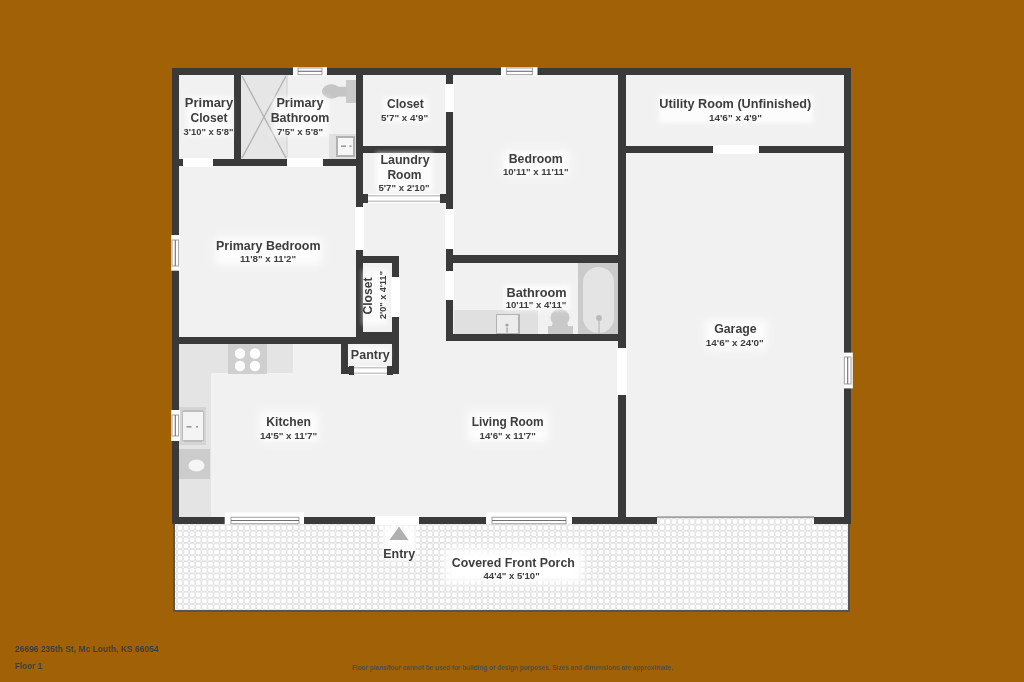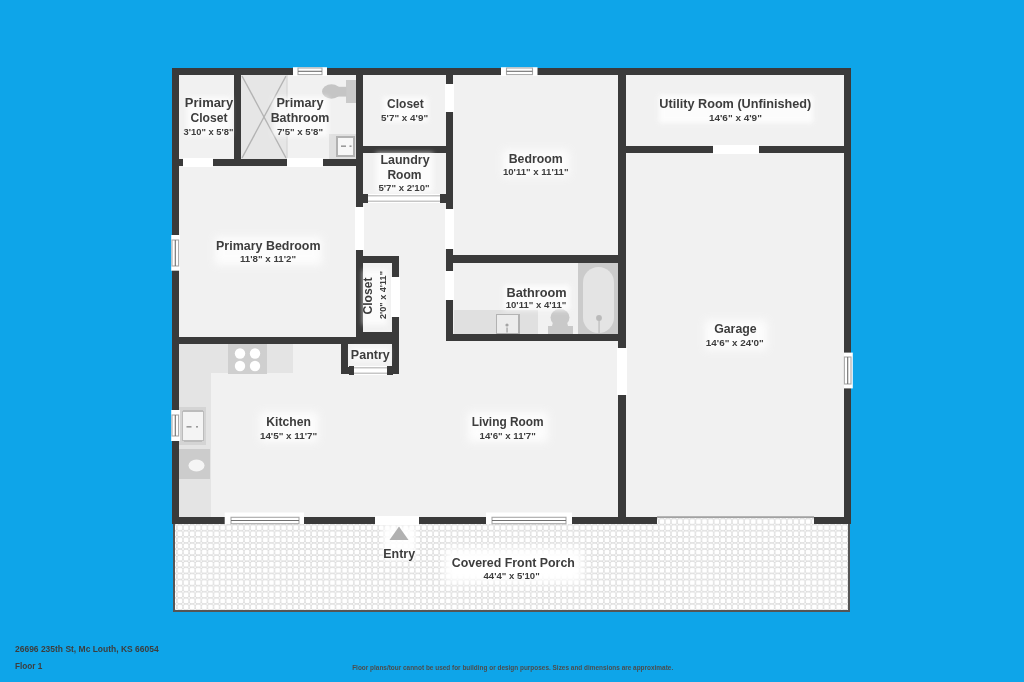--- a/index.html
+++ b/index.html
@@ -1,16 +1,16 @@
 <!DOCTYPE html>
 <html><head>
 <meta charset="utf-8">
 <style>
   html,body{margin:0;padding:0;background:#ffffff;-webkit-font-smoothing:antialiased;}
-  .wrap{width:1024px;height:682px;position:relative;background:#0ea5e9;overflow:hidden;text-align:center;}
+  .wrap{width:1024px;height:682px;position:relative;background:#a16207;overflow:hidden;text-align:center;}
   text{font-family:"Liberation Sans", sans-serif;fill:#3d3d3d;font-weight:bold;}
   .n{font-size:13.5px;}
   .d{font-size:9.5px;}
   .s{font-size:12px;}
 </style>
 </head>
 <body>
 <div class="wrap">
 <svg width="1024" height="682" viewBox="0 0 1024 682">
 <defs>

